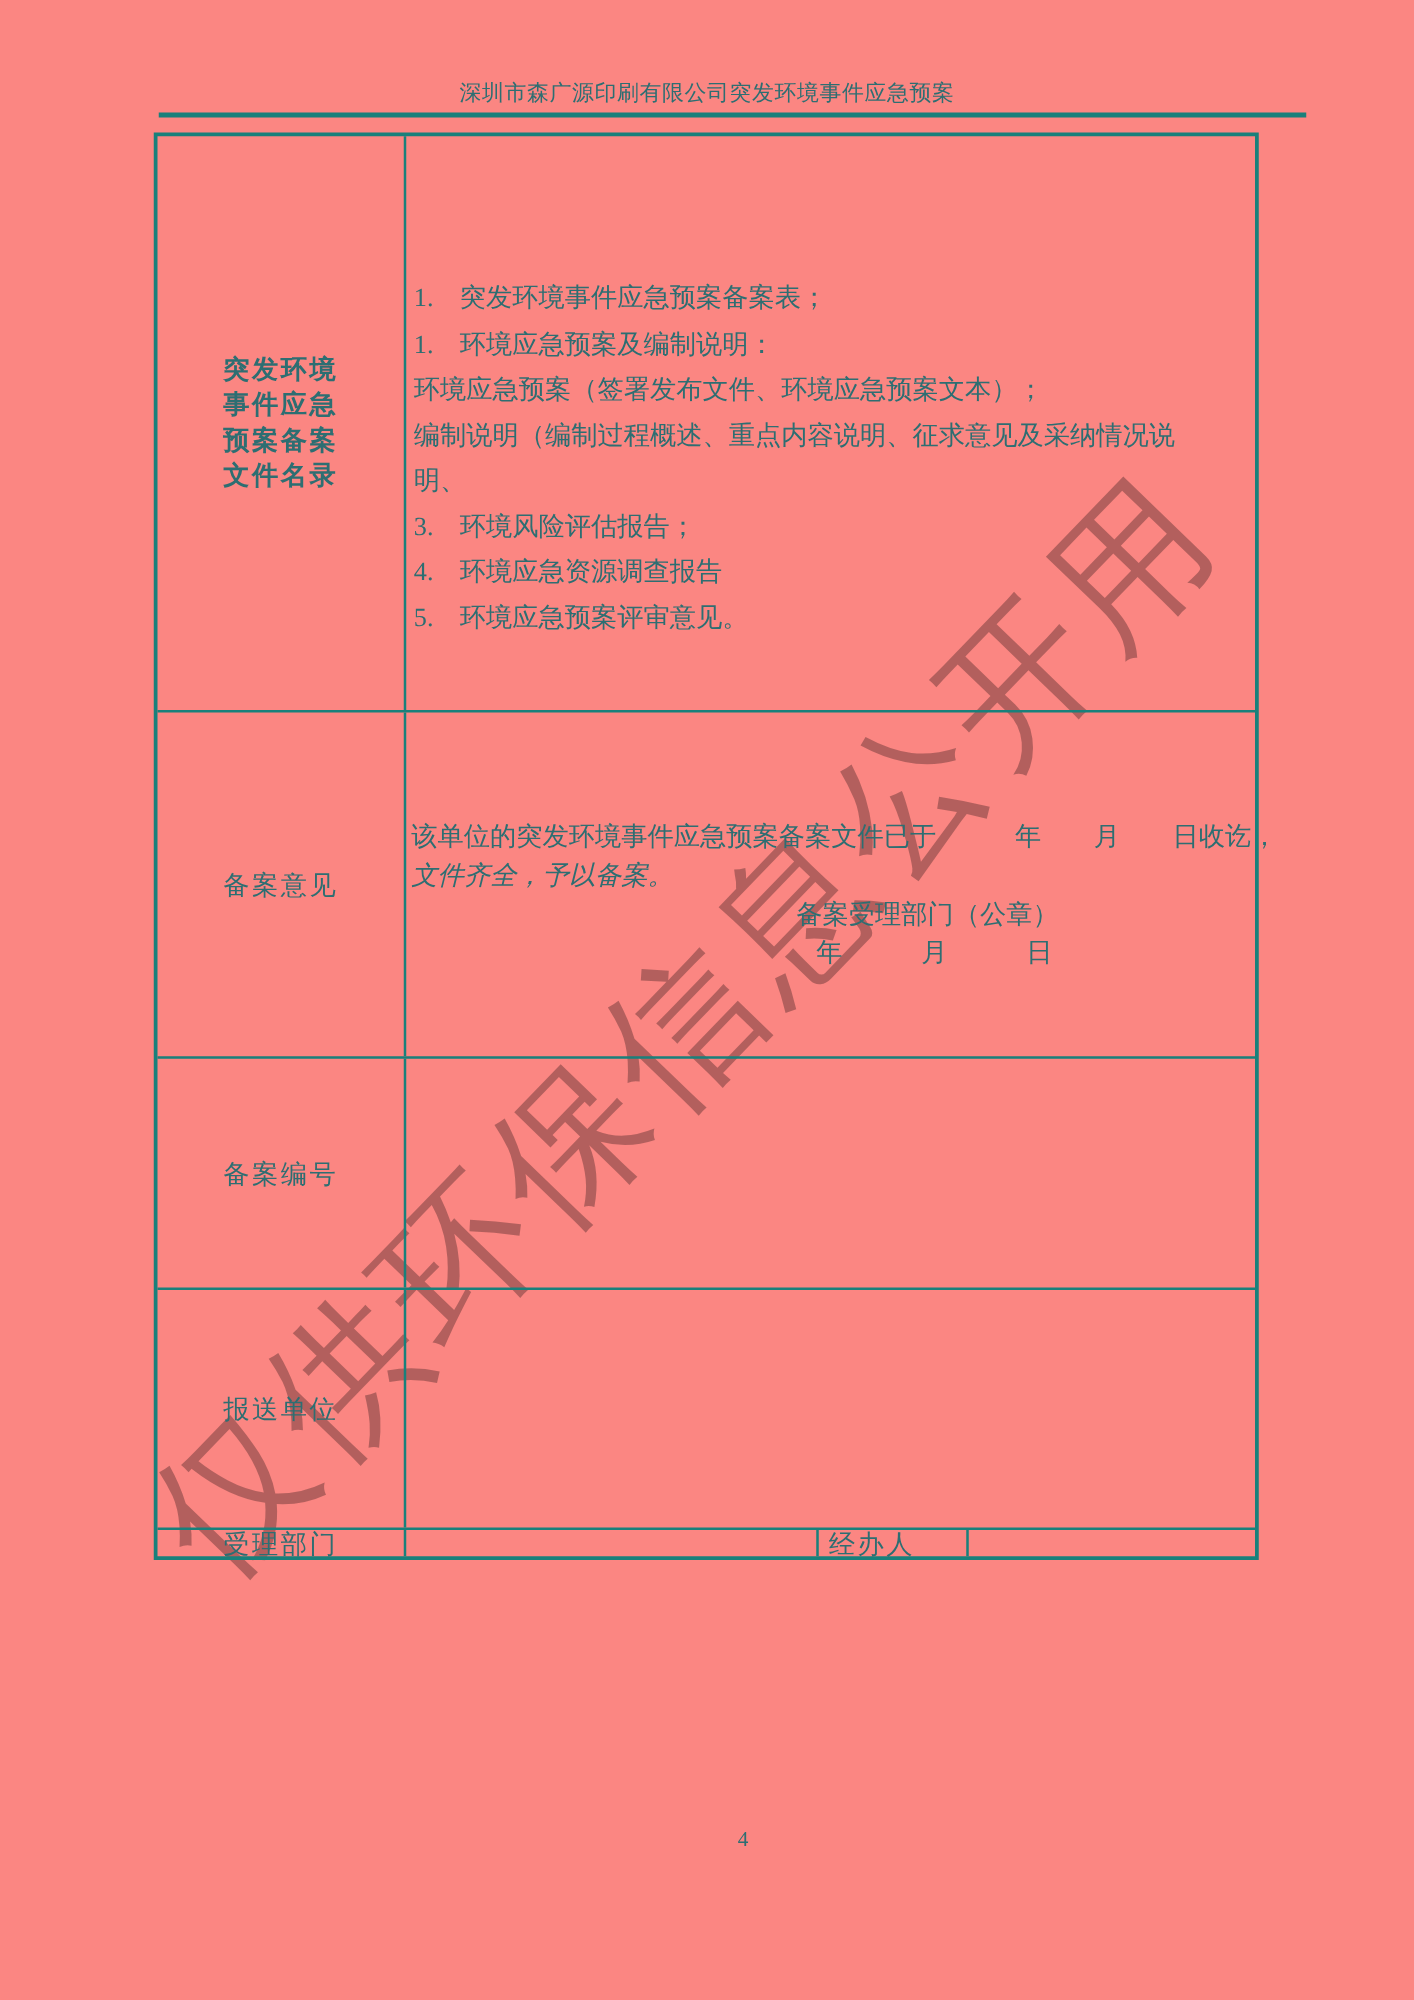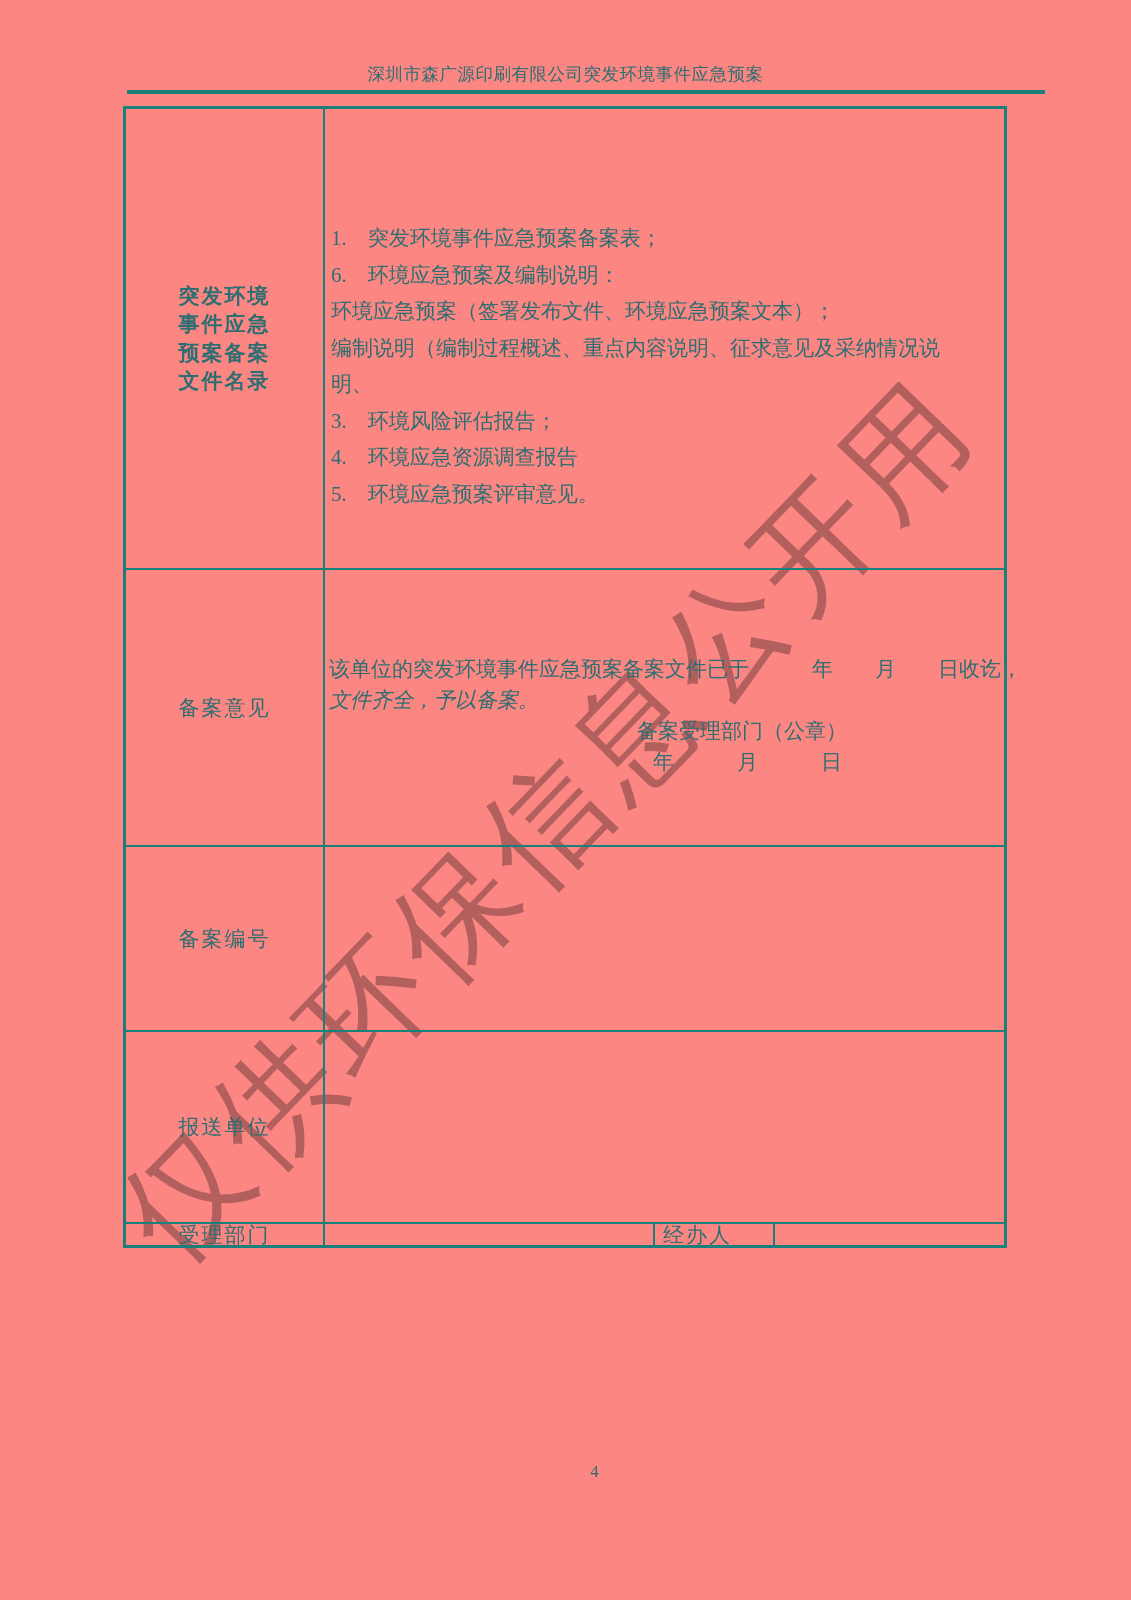--- a/index.html
+++ b/index.html
@@ -109,21 +109,21 @@
       <div class="cell label-cell label-strong">
         <div>
           <div>突发环境</div>
           <div>事件应急</div>
           <div>预案备案</div>
           <div>文件名录</div>
         </div>
       </div>
       <div class="cell file-content">
         <div class="file-line">1.　突发环境事件应急预案备案表；</div>
-        <div class="file-line">6.　环境应急预案及编制说明：</div>
+        <div class="file-line">1.　环境应急预案及编制说明：</div>
         <div class="file-line">环境应急预案（签署发布文件、环境应急预案文本）；</div>
         <div class="file-line">编制说明（编制过程概述、重点内容说明、征求意见及采纳情况说明、</div>
         <div class="file-line">3.　环境风险评估报告；</div>
         <div class="file-line">4.　环境应急资源调查报告</div>
         <div class="file-line">5.　环境应急预案评审意见。</div>
       </div>
     </div>
 
     <div class="row row-opinion">
       <div class="cell label-cell">备案意见</div>

